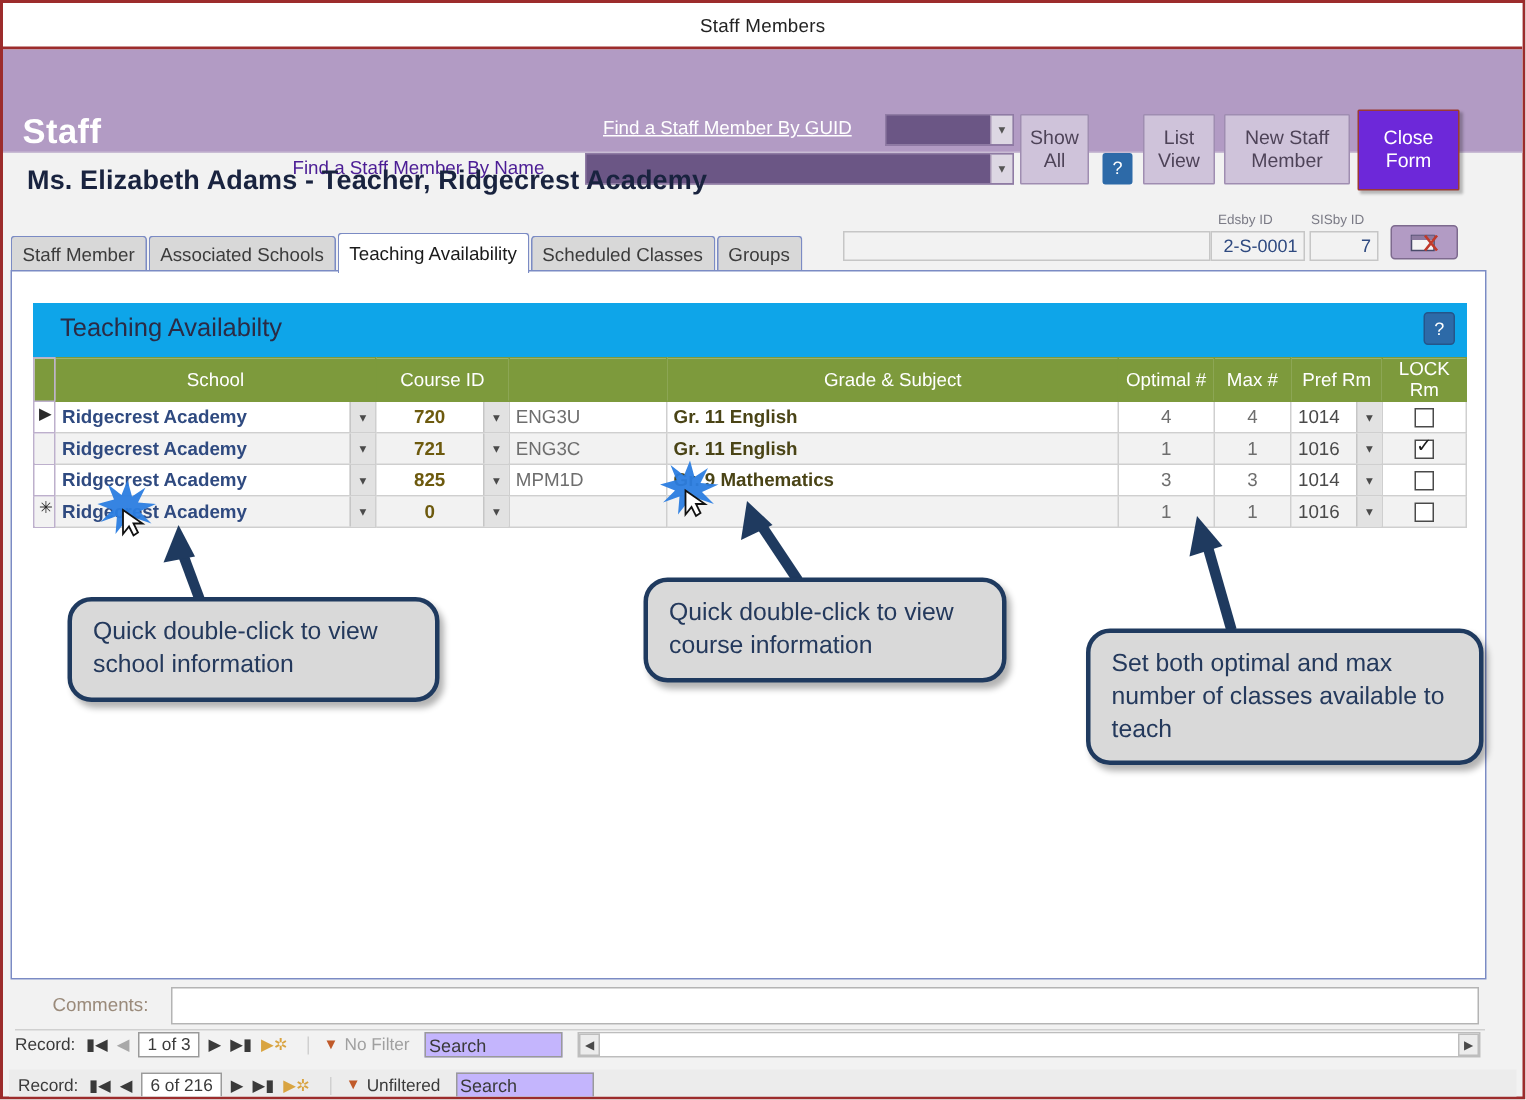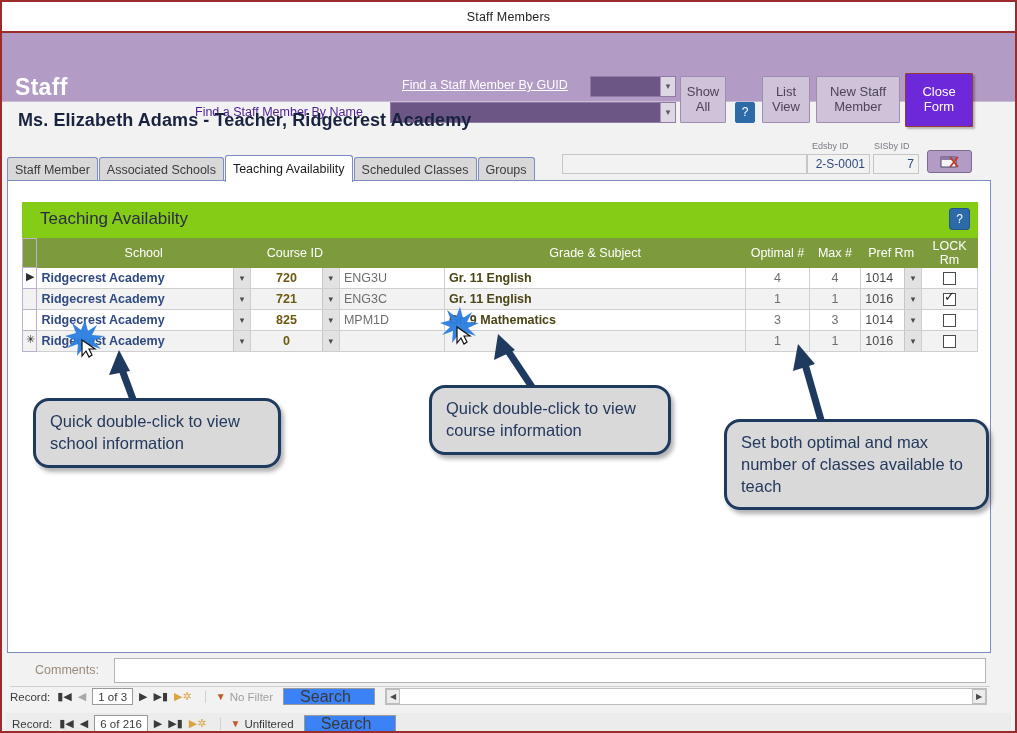--- a/index.html
+++ b/index.html
@@ -164,21 +164,21 @@
     position: absolute; left: 5px; top: 178px;
     width: 984px; height: 473px;
     background: #ffffff;
     border: 1px solid #7b8bc4;
   }
 
   
   .section-head {
     position: absolute; left: 14px; top: 21px;
     width: 956px; height: 36px;
-    background: #84cc16;
+    background: #0ea5e9;
   }
   .section-title {
     position: absolute; left: 18px; top: 7px;
     font-size: 17px; color: #2b2b45;
   }
   #btn-help-section {
     position: absolute; right: 8px; top: 6px;
     width: 21px; height: 22px;
     background: #2d6aa8; border: 1px solid #24558a; border-radius: 3px;
     color: #ffffff; font-size: 12px;
@@ -244,21 +244,21 @@
     position: absolute;
     background: #d9d9d9;
     border: 3px solid #1f3a5f;
     border-radius: 16px;
     color: #24395c;
     font-size: 16.5px;
     line-height: 1.32;
     padding: 10px 14px;
     box-shadow: 3px 4px 4px rgba(0,0,0,.30);
   }
-  #callout-1 { left: 31px; top: 396px; width: 248px; }
+  #callout-1 { left: 43px; top: 396px; width: 248px; }
   #callout-2 { left: 427px; top: 383px; width: 242px; }
   #callout-3 { left: 722px; top: 417px; width: 265px; }
 
   .arrowsvg { position: absolute; pointer-events: none; }
   .cursor-star { position: absolute; pointer-events: none; }
 
   
   .comments-label {
     position: absolute; left: 33px; top: 661px;
     font-size: 12.5px; color: #9a8a7a;
@@ -289,24 +289,24 @@
     font-size: 11.5px; margin: 0 3px;
   }
   .filter-wrap {
     display: flex; align-items: center; gap: 4px;
     margin-left: 10px; padding-left: 10px;
     border-left: 1px solid #d0d0d0;
   }
   .filter-icon { color: #c05a2a; font-size: 10px; }
   .filter-txt.dim { color: #a0a0a0; }
   .search-box {
-    border: 1px solid #9a9a9a; background: #3b82f6;
-    height: 17px; width: 92px; padding: 0 16px;
+    border: 1px solid #9a9a9a; background: #c4b5fd;
+    height: 17px; width: 92px; padding: 0 2px;
     display: flex; align-items: center;
-    font-size: 16px; margin-left: 10px;
+    font-size: 12px; margin-left: 10px;
   }
   .hscroll {
     position: absolute; left: 383px; top: 686px;
     width: 602px; height: 17px;
     background: #f7f7f7; border: 1px solid #bdbdbd;
     display: flex; align-items: center; justify-content: space-between;
   }
   .hscroll .hb {
     width: 14px; height: 15px; background: #ececec;
     border: 1px solid #bdbdbd;

